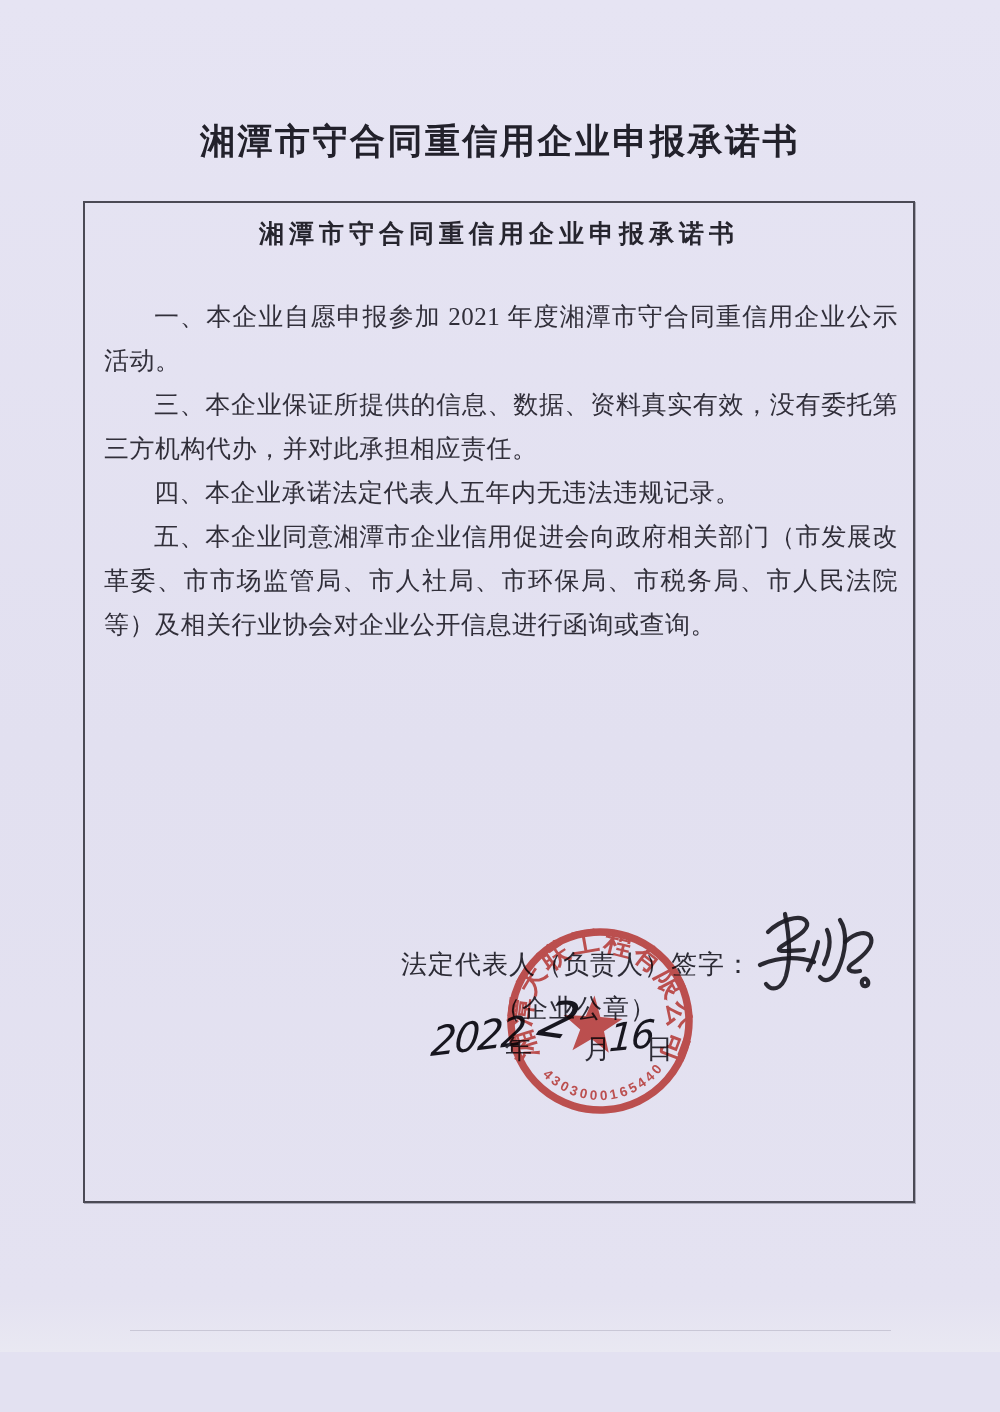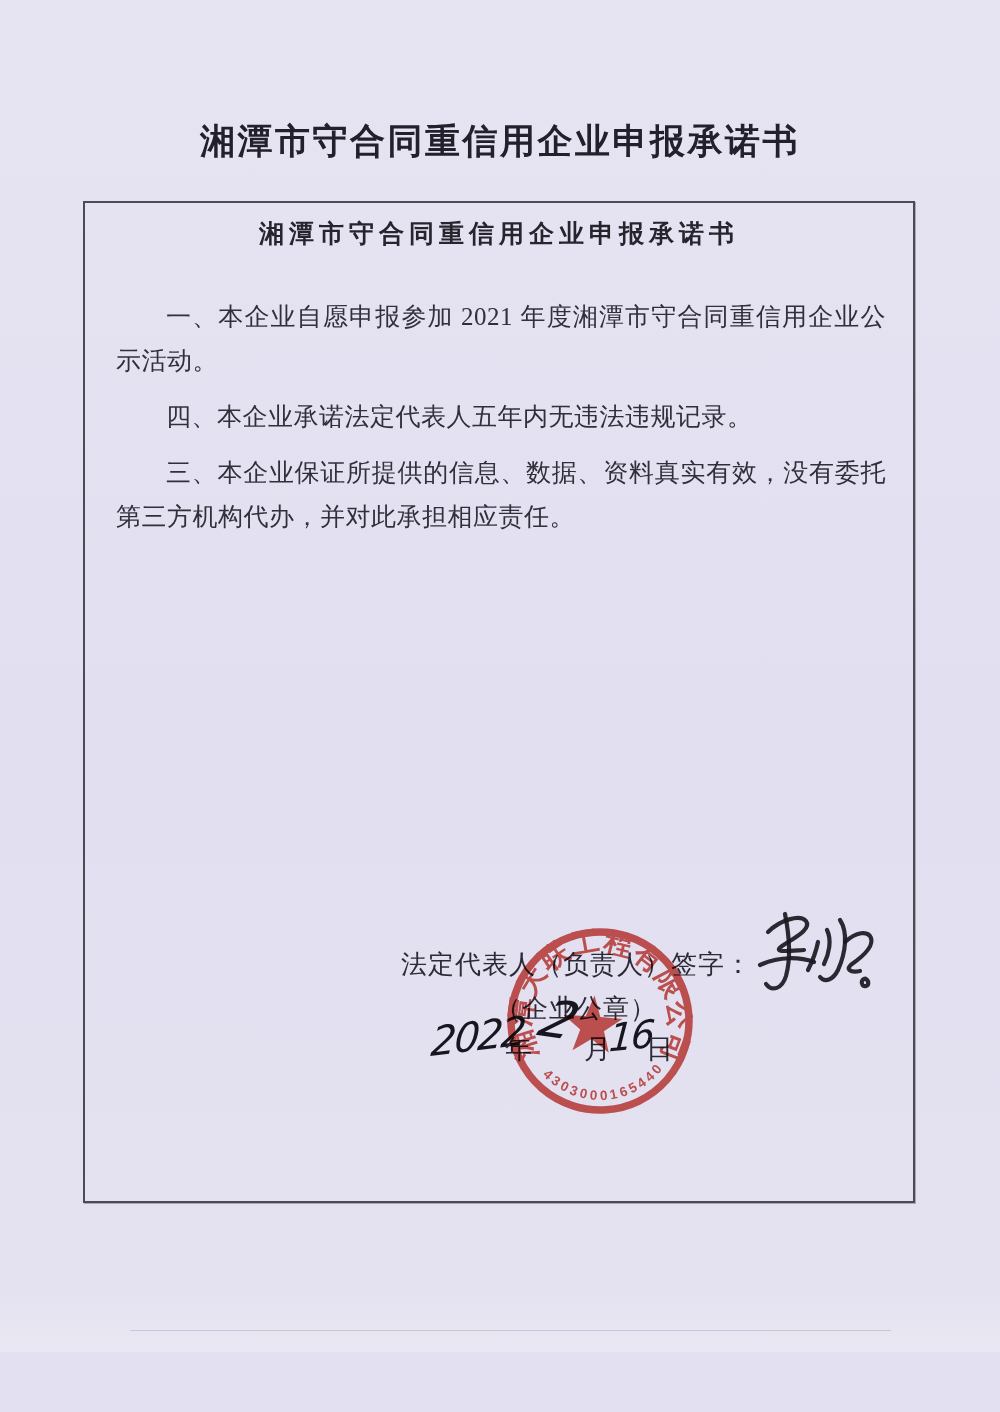--- a/index.html
+++ b/index.html
@@ -27,21 +27,21 @@
     margin:14px 0 0 0;
     text-align:center;
     font-size:25px;font-weight:700;letter-spacing:5px;
     color:#26252e;
   }
   .body-text{
     margin:45px 15px 0 19px;
     font-size:25px;line-height:44px;letter-spacing:.5px;
     text-align:justify;text-justify:inter-ideograph;
   }
-  .body-text p{margin:12px;text-indent:2em;}
+  .body-text p{margin:0;text-indent:2em;}
   .sig-label{
     position:absolute;left:316px;top:745px;
     font-size:26px;letter-spacing:1px;line-height:34px;color:#2c2b35;
   }
   .seal-note{
     position:absolute;left:410px;top:789px;
     font-size:26px;letter-spacing:1px;line-height:34px;color:#2c2b35;
   }
   .date-line span{position:absolute;line-height:34px;}
   .printed{font-size:27px;color:#2c2b35;}
@@ -75,22 +75,23 @@
 
 <div class="page">
 
   <h1 class="outer-title">湘潭市守合同重信用企业申报承诺书</h1>
 
   <div class="box">
     <h2 class="inner-title">湘潭市守合同重信用企业申报承诺书</h2>
 
     <div class="body-text">
       <p>一、本企业自愿申报参加 2021 年度湘潭市守合同重信用企业公示活动。</p>
+      <p>三、本企业保证所提供的信息、数据、资料真实有效，没有委托第三方机构代办，并对此承担相应责任。</p>
       <p>四、本企业承诺法定代表人五年内无违法违规记录。</p>
-      <p>三、本企业保证所提供的信息、数据、资料真实有效，没有委托第三方机构代办，并对此承担相应责任。</p>
+      <p>五、本企业同意湘潭市企业信用促进会向政府相关部门（市发展改革委、市市场监管局、市人社局、市环保局、市税务局、市人民法院等）及相关行业协会对企业公开信息进行函询或查询。</p>
     </div>
 
     <div class="sig-label">法定代表人（负责人）签字：</div>
     <div class="seal-note">（企业公章）</div>
 
     <div class="date-line">
       <span class="hw hw-year">2022</span>
       <span class="printed ychar">年</span>
       <span class="hw hw-month">2</span>
       <span class="printed mchar">月</span>

